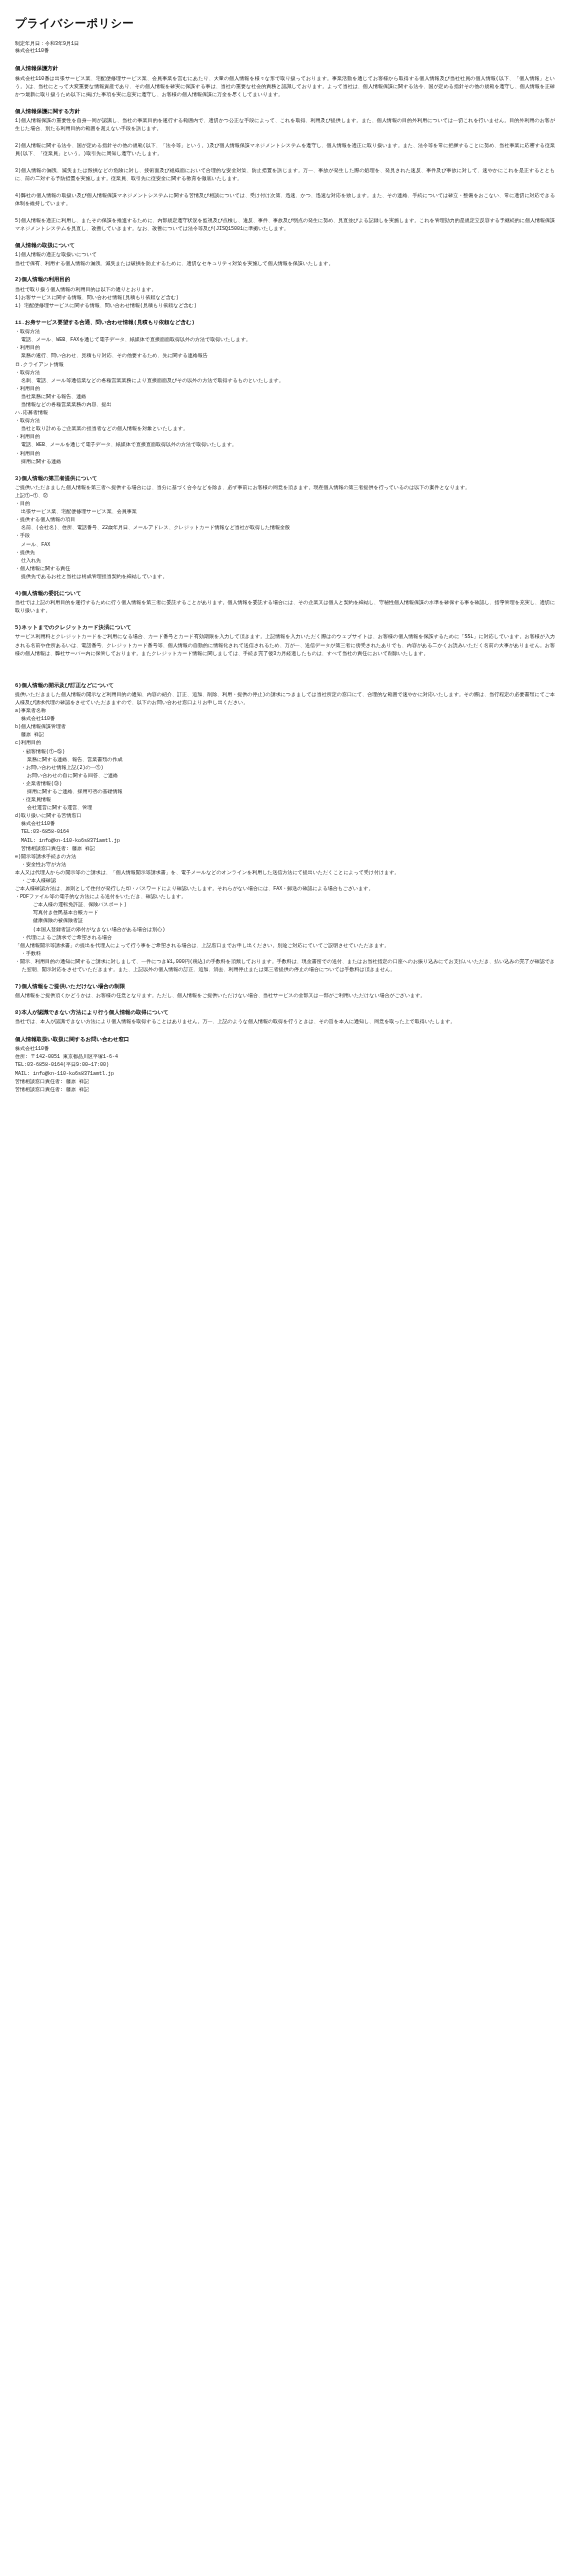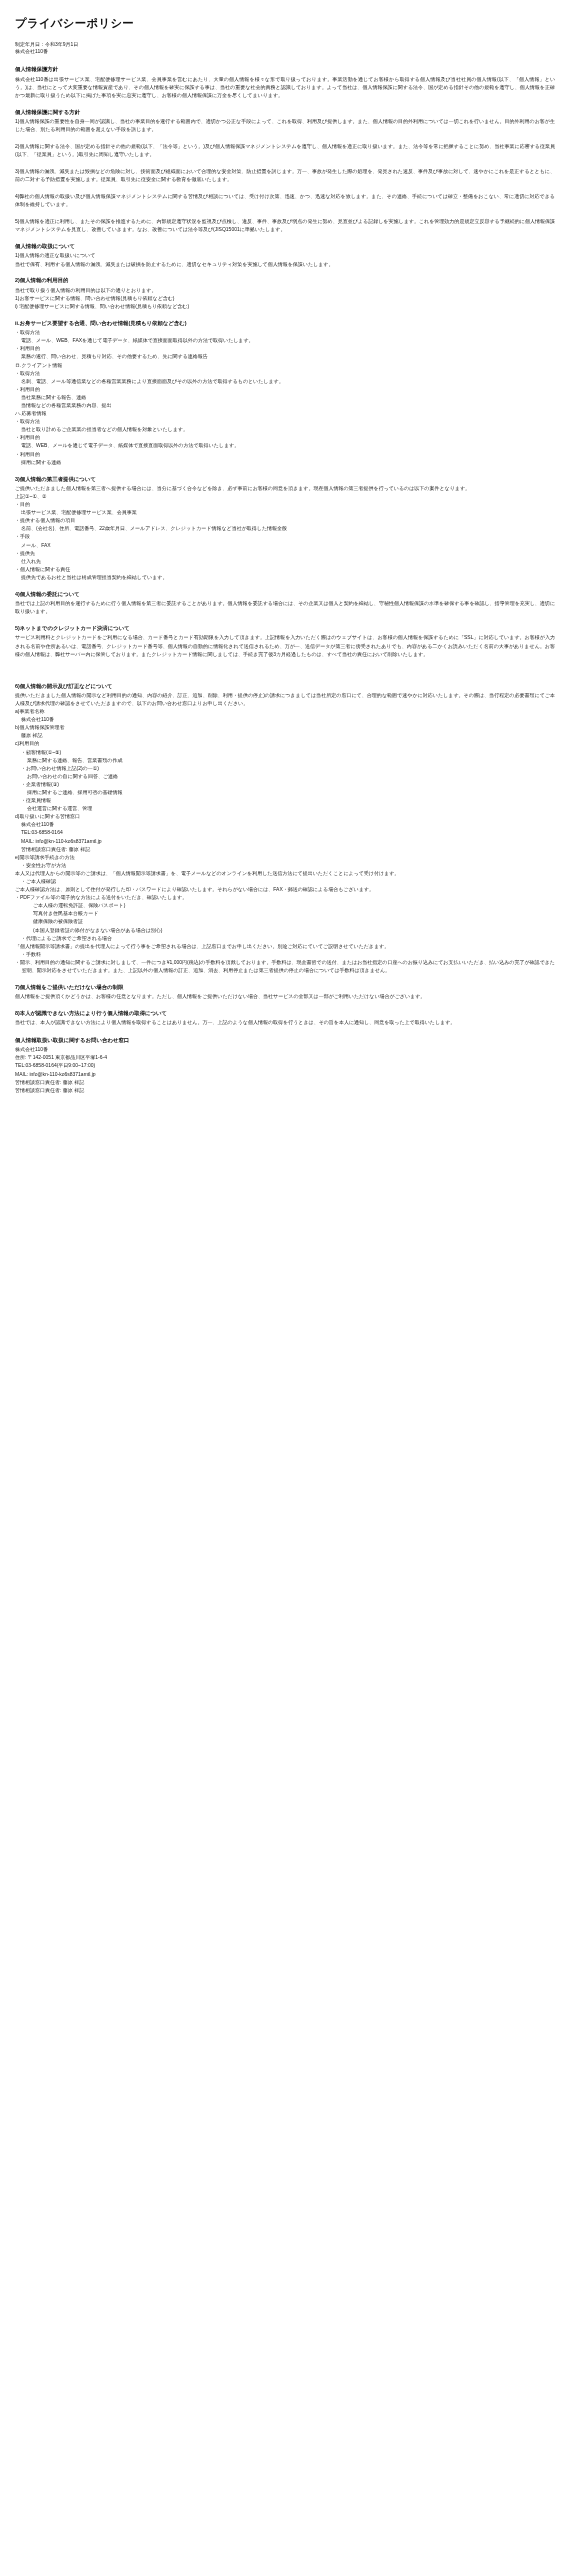--- a/index.html
+++ b/index.html
@@ -10,20 +10,21 @@
   body {
     width: 572px;
     font-family: "Liberation Sans", "DejaVu Sans", sans-serif;
     color: #1a1a1a;
     -webkit-font-smoothing: antialiased;
   }
   .page {
     width: 570px;
     box-sizing: border-box;
     padding: 13.5px 15px 27px 15px;
+    font-family: Liberation Mono, monospace;
   }
   h1.doc-title {
     font-size: 11.4px;
     font-weight: bold;
     letter-spacing: 0.3px;
     margin: 2.7px 0 9.4px 0;
     color: #111111;
   }
   .meta-line {
     font-size: 5px;

